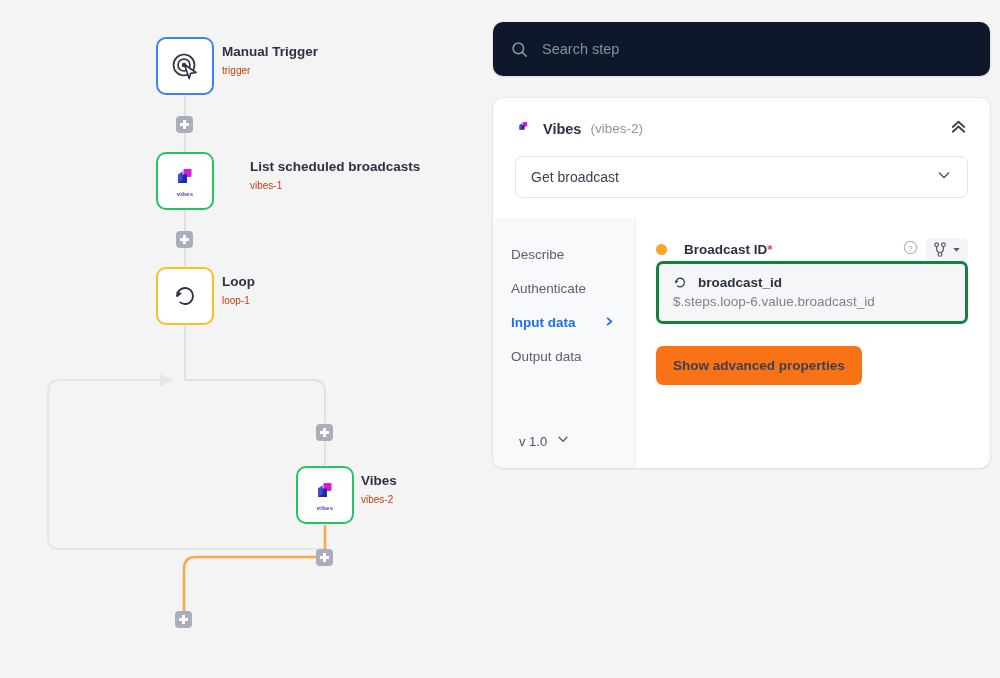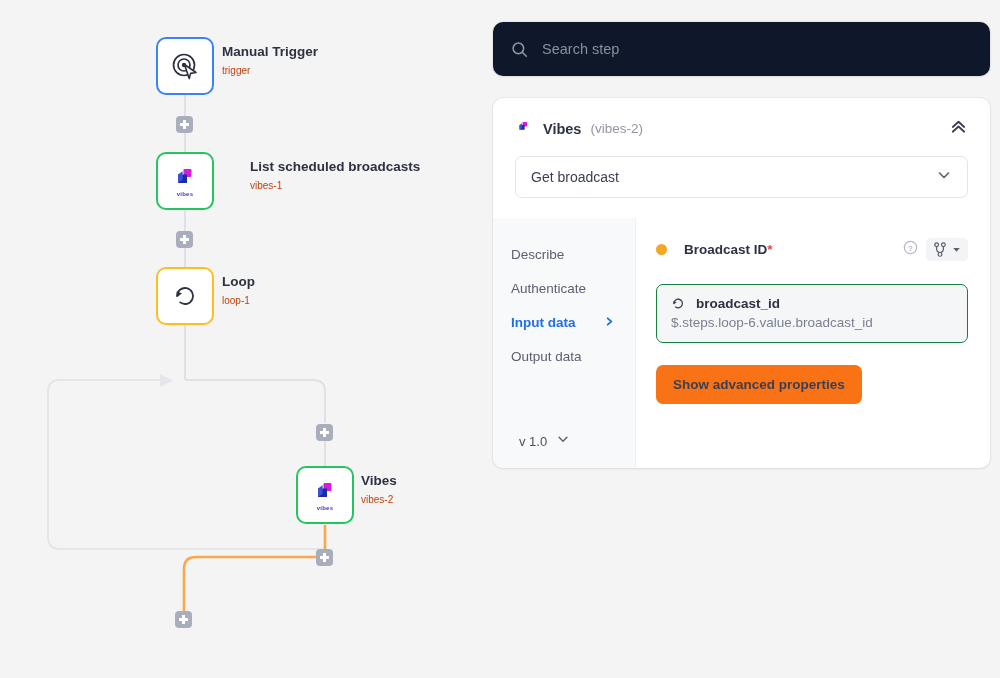--- a/index.html
+++ b/index.html
@@ -80,21 +80,21 @@
 
   .fields-col { flex: 1; padding: 20px 22px 26px 20px; }
   .field-head { display: flex; align-items: center; }
   .dot { width: 11px; height: 11px; border-radius: 50%; background: #f5a623; }
   .field-name { font-size: 13.5px; font-weight: bold; color: #2d3142; margin-left: 17px; }
   .req { color: #e2463f; font-weight: bold; }
   .field-actions { margin-left: auto; display: flex; align-items: center; gap: 8px; }
   .branch-btn { display: flex; align-items: center; gap: 5px; padding: 4px 7px;
                 background: #f3f4f6; border-radius: 5px; }
 
-  .value-box { margin-top: 23px; background: #f5f6f7; border: 1px solid #15803d;
+  .value-box { margin-top: 0; background: #f5f6f7; border: 3px solid #15803d;
                border-radius: 7px; padding: 11px 14px 12px 14px; }
   .vb-row { display: flex; align-items: center; }
   .vb-key { font-size: 13.5px; font-weight: bold; color: #2d3142; margin-left: 10px; }
   .vb-path { font-size: 13.5px; color: #7b8092; margin-top: 4px; }
 
   .adv-btn { margin-top: 22px; display: inline-flex; align-items: center;
              background: #f97316; border-radius: 7px; padding: 12px 17px;
              font-size: 13.5px; font-weight: bold; color: #3b3f51; }
 </style>
 </head>

